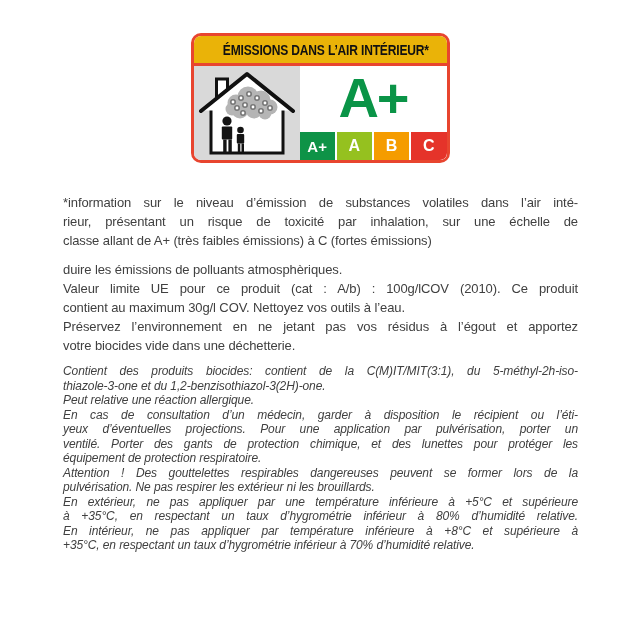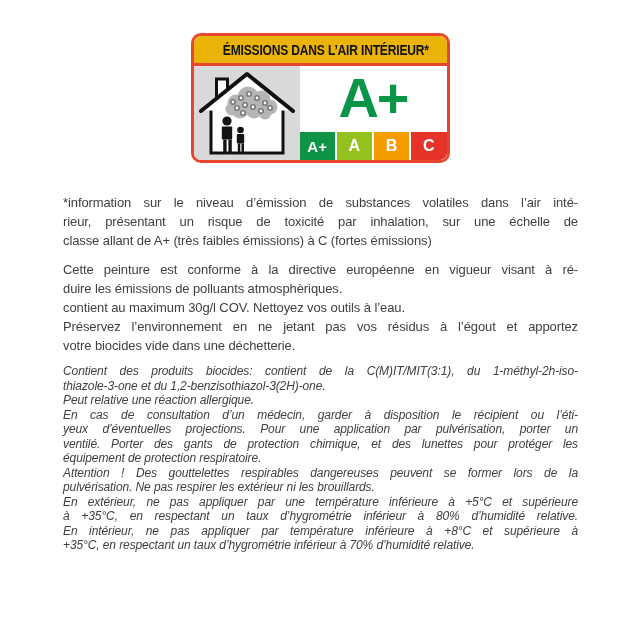--- a/index.html
+++ b/index.html
@@ -107,29 +107,29 @@
 
   <div class="textblock">
 
     <div class="para normal">
       <div class="line j">*information sur le niveau d’émission de substances volatiles dans l’air inté-</div>
       <div class="line j">rieur, présentant un risque de toxicité par inhalation, sur une échelle de</div>
       <div class="line">classe allant de A+ (très faibles émissions) à C (fortes émissions)</div>
     </div>
 
     <div class="para normal reg">
-      <div class="line j">Cette peinture est conforme à la directive européenne en vigueur visant à ré-</div>
       <div class="line">duire les émissions de polluants atmosphèriques.</div>
+      <div class="line j">Valeur limite UE pour ce produit (cat : A/b) : 100g/lCOV (2010). Ce produit</div>
       <div class="line">contient au maximum 30g/l COV. Nettoyez vos outils à l’eau.</div>
       <div class="line j">Préservez l’environnement en ne jetant pas vos résidus à l’égout et apportez</div>
       <div class="line">votre biocides vide dans une déchetterie.</div>
     </div>
 
     <div class="para ital">
-      <div class="line j">Contient des produits biocides: contient de la C(M)IT/MIT(3:1), du 1-méthyl-2h-iso-</div>
+      <div class="line j">Contient des produits biocides: contient de la C(M)IT/MIT(3:1), du 5-méthyl-2h-iso-</div>
       <div class="line">thiazole-3-one et du 1,2-benzisothiazol-3(2H)-one.</div>
       <div class="line">Peut relative une réaction allergique.</div>
       <div class="line j">En cas de consultation d’un médecin, garder à disposition le récipient ou l’éti-</div>
       <div class="line j">yeux d’éventuelles projections. Pour une application par pulvérisation, porter un</div>
       <div class="line j">ventilé. Porter des gants de protection chimique, et des lunettes pour protéger les</div>
       <div class="line">équipement de protection respiratoire.</div>
       <div class="line j">Attention ! Des gouttelettes respirables dangereuses peuvent se former lors de la</div>
       <div class="line">pulvérisation. Ne pas respirer les extérieur ni les brouillards.</div>
       <div class="line j">En extérieur, ne pas appliquer par une température inférieure à +5°C et supérieure</div>
       <div class="line j">à +35°C, en respectant un taux d’hygrométrie inférieur à 80% d’humidité relative.</div>

